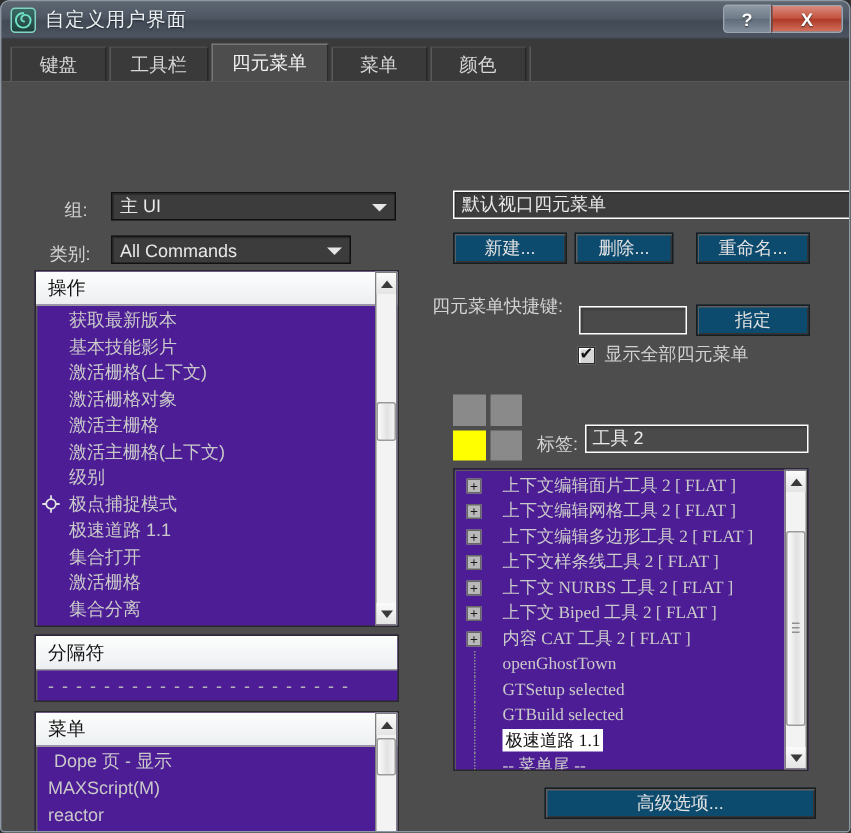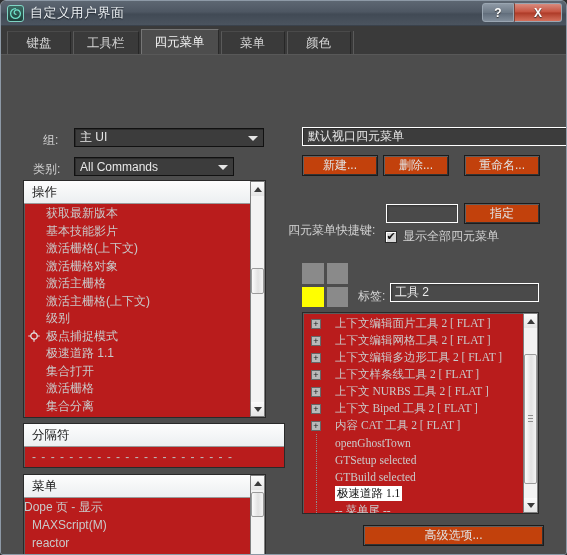--- a/index.html
+++ b/index.html
@@ -139,21 +139,21 @@
     position: absolute;
     right: 5px; top: 50%;
     margin-top: -2px;
     width: 0; height: 0;
     border-left: 5px solid transparent;
     border-right: 5px solid transparent;
     border-top: 5px solid #e6e6e6;
   }
   .btn {
     height: 21px;
-    background: #c2410c;
+    background: #0c4a6e;
     border: 1px solid #1c1c1c;
     box-shadow: inset 1px 1px 0 #5f5f5f, inset -1px -1px 0 #343434;
     color: #e2e2e2;
     font-size: 12px;
     display: flex; align-items: center; justify-content: center;
     white-space: nowrap;
   }
   .textfield {
     height: 19px;
     background: #4a4a4a;
@@ -161,21 +161,21 @@
     box-shadow: inset 1px 1px 2px #343434;
     color: #ececec;
     font-size: 12px;
     display: flex; align-items: center;
     padding-left: 4px;
   }
 
   
   .listbox {
     position: absolute;
-    background: #b91c1c;
+    background: #4c1d95;
     border: 1px solid #2a2a2a;
     box-shadow: inset 1px 1px 0 #5b5b5b;
     overflow: hidden;
   }
   .list-header {
     height: 23px;
     background: linear-gradient(to bottom, #fdfdfd, #eceff1);
     border-bottom: 1px solid #9a9a9a;
     color: #141414;
     font-size: 12.5px;
@@ -412,31 +412,31 @@
         <div class="sb-arrow up">
             <span class="tri-up"></span>
           </div>
         <div class="sb-thumb" style="top:86px; height:26px;"></div>
         <div class="sb-arrow down">
             <span class="tri-dn"></span>
           </div>
       </div>
     </div>
 
-    <div class="listbox" style="left:22px; top:368px; width:262px; height:45px;">
+    <div class="listbox" style="left:22px; top:368px; width:243px; height:45px;">
       <div class="list-header">分隔符</div>
       <div class="list-items">
         <div class="dashes">- - - - - - - - - - - - - - - - - - - - - -</div>
       </div>
     </div>
 
     <div class="listbox" style="left:22px; top:419px; width:243px; height:103px;">
       <div class="list-header">菜单</div>
       <div class="list-items">
-        <div class="list-row" style="padding-left:0">
+        <div class="list-row" style="padding-left:12px">
           <span>Dope 页 - 显示</span>
           </div>
         <div class="list-row" style="padding-left:8px">
           <span>MAXScript(M)</span>
           </div>
         <div class="list-row" style="padding-left:8px">
           <span>reactor</span>
           </div>
         <div class="list-row" style="padding-left:8px">
           <span>reactor - 创建对象</span>
@@ -454,21 +454,21 @@
 
     <div class="combo" style="position:absolute; left:301px; top:72px; width:281px; border:1px solid #ffffff;">
       <span>默认视口四元菜单</span>
       <span class="arrow"></span>
     </div>
 
     <div class="btn" style="position:absolute; left:301px; top:100px; width:76px;">新建...</div>
     <div class="btn" style="position:absolute; left:382px; top:100px; width:66px;">删除...</div>
     <div class="btn" style="position:absolute; left:463px; top:100px; width:76px;">重命名...</div>
 
-    <div class="label" style="position:absolute; left:287px; top:167px;">四元菜单快捷键:</div>
+    <div class="label" style="position:absolute; left:287px; top:141px;">四元菜单快捷键:</div>
     <div class="textfield" style="position:absolute; left:385px; top:149px; width:72px;"></div>
     <div class="btn" style="position:absolute; left:463px; top:148px; width:76px;">指定</div>
 
     <div style="position:absolute; left:384px; top:173px; display:flex; align-items:center; gap:6px;">
       <span class="chk">✔</span>
       <span class="label">显示全部四元菜单</span>
     </div>
 
     <div class="quadgrid" style="left:301px; top:208px;">
       <div class="quadcell"></div>

